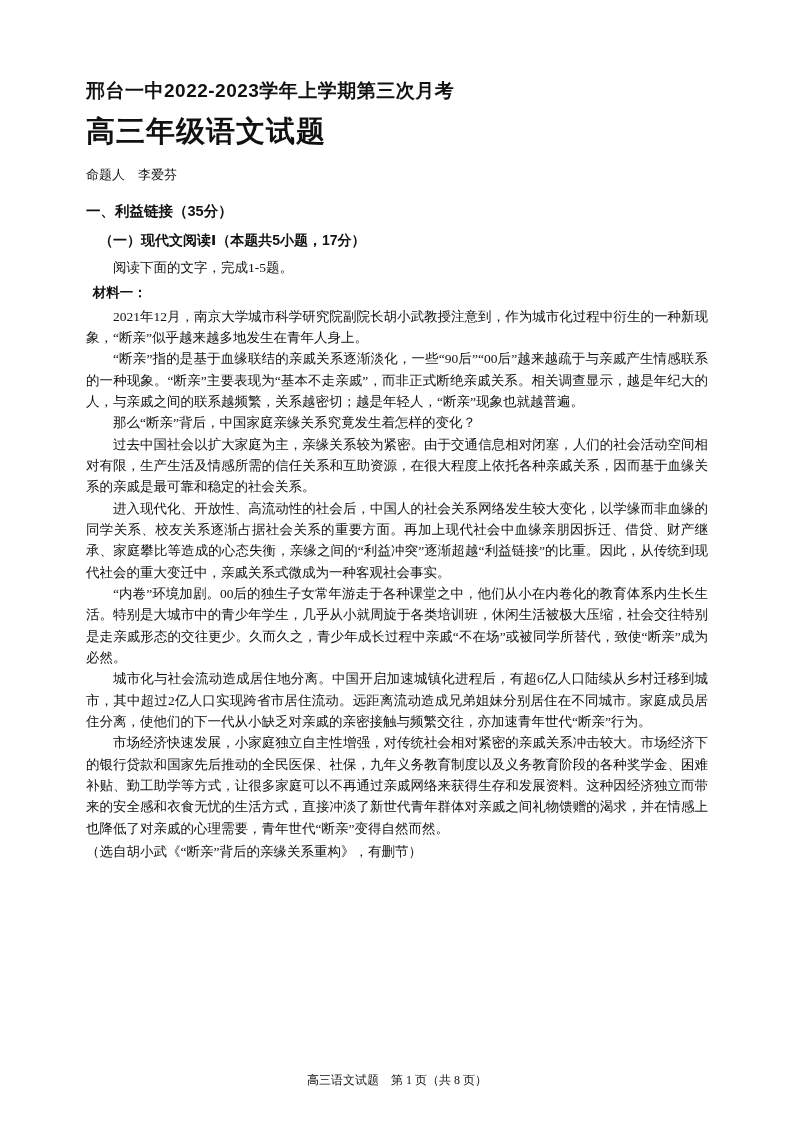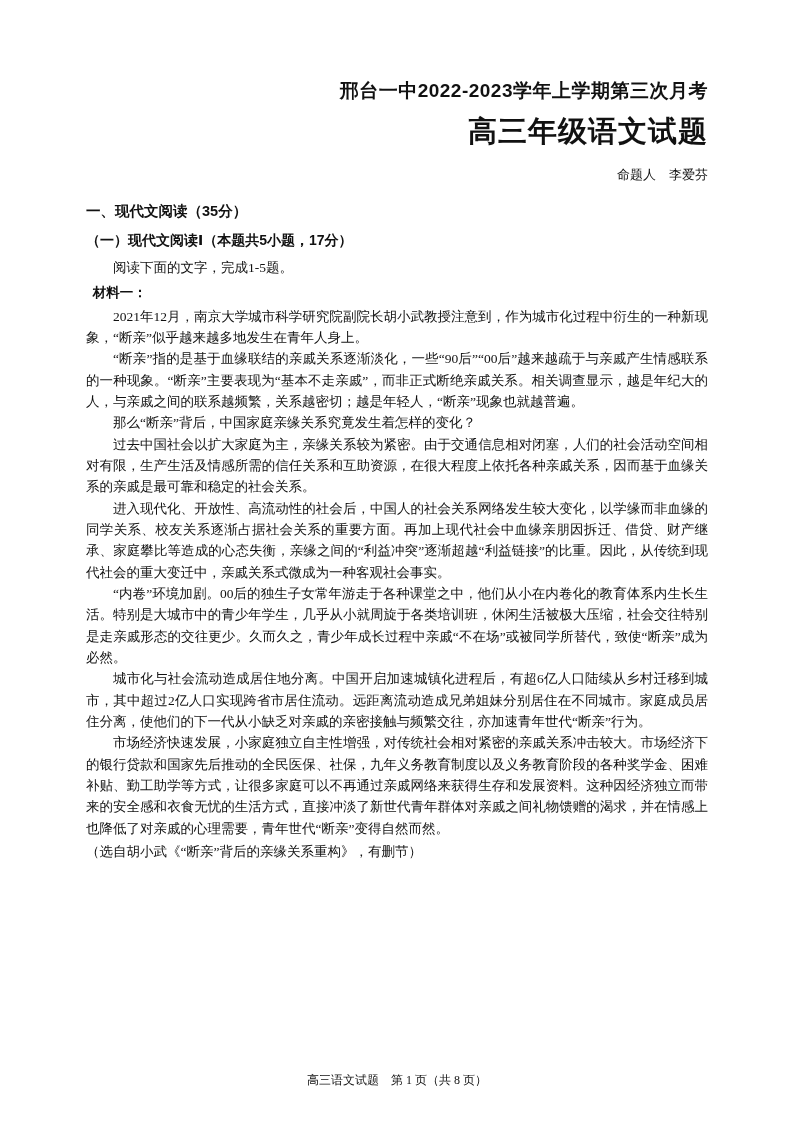--- a/index.html
+++ b/index.html
@@ -11,21 +11,21 @@
     position: relative;
     width: 794px;
     height: 1123px;
     margin: 0 auto;
     background: #ffffff;
     box-sizing: border-box;
     padding: 78px 86px 0 86px;
     color: #111111;
     overflow: hidden;
   }
-  .header { text-align: right; }
+  .header { text-align: left; }
   .exam-title {
     font-family: "Liberation Sans", "DejaVu Sans", sans-serif;
     font-weight: bold;
     font-size: 19px;
     letter-spacing: 0.5px;
     margin-bottom: 8px;
   }
   .paper-title {
     font-family: "Liberation Sans", "DejaVu Sans", sans-serif;
     font-weight: bold;
@@ -47,21 +47,21 @@
   .section-heading {
     font-family: "Liberation Sans", "DejaVu Sans", sans-serif;
     font-weight: bold;
     font-size: 14.5px;
     margin: 4px 0 6px 0;
   }
   .subsection-heading {
     font-family: "Liberation Sans", "DejaVu Sans", sans-serif;
     font-weight: bold;
     font-size: 14px;
-    margin: 0 0 6px 0;
+    margin: 0 0 6px 13px;
   }
   .instruction {
     text-indent: 2em;
     margin: 0 0 4px 0;
   }
   .material-label {
     font-family: "Liberation Sans", "DejaVu Sans", sans-serif;
     font-weight: bold;
     text-indent: 0.5em;
     margin: 0 0 2px 0;
@@ -89,21 +89,21 @@
 
 <div class="page">
 
   <div class="header">
     <div class="exam-title">邢台一中2022-2023学年上学期第三次月考</div>
     <div class="paper-title">高三年级语文试题</div>
     <div class="examiner">命题人　李爱芬</div>
   </div>
 
   <div class="content">
-    <div class="section-heading">一、现代文阅读（35分）</div>
+    <div class="section-heading">一、利益链接（35分）</div>
     <div class="subsection-heading">（一）现代文阅读Ⅰ（本题共5小题，17分）</div>
     <div class="instruction">阅读下面的文字，完成1-5题。</div>
     <div class="material-label">材料一：</div>
 
     <p class="para">2021年12月，南京大学城市科学研究院副院长胡小武教授注意到，作为城市化过程中衍生的一种新现象，“断亲”似乎越来越多地发生在青年人身上。</p>
     <p class="para">“断亲”指的是基于血缘联结的亲戚关系逐渐淡化，一些“90后”“00后”越来越疏于与亲戚产生情感联系的一种现象。“断亲”主要表现为“基本不走亲戚”，而非正式断绝亲戚关系。相关调查显示，越是年纪大的人，与亲戚之间的联系越频繁，关系越密切；越是年轻人，“断亲”现象也就越普遍。</p>
     <p class="para">那么“断亲”背后，中国家庭亲缘关系究竟发生着怎样的变化？</p>
     <p class="para">过去中国社会以扩大家庭为主，亲缘关系较为紧密。由于交通信息相对闭塞，人们的社会活动空间相对有限，生产生活及情感所需的信任关系和互助资源，在很大程度上依托各种亲戚关系，因而基于血缘关系的亲戚是最可靠和稳定的社会关系。</p>
     <p class="para">进入现代化、开放性、高流动性的社会后，中国人的社会关系网络发生较大变化，以学缘而非血缘的同学关系、校友关系逐渐占据社会关系的重要方面。再加上现代社会中血缘亲朋因拆迁、借贷、财产继承、家庭攀比等造成的心态失衡，亲缘之间的“利益冲突”逐渐超越“利益链接”的比重。因此，从传统到现代社会的重大变迁中，亲戚关系式微成为一种客观社会事实。</p>
     <p class="para">“内卷”环境加剧。00后的独生子女常年游走于各种课堂之中，他们从小在内卷化的教育体系内生长生活。特别是大城市中的青少年学生，几乎从小就周旋于各类培训班，休闲生活被极大压缩，社会交往特别是走亲戚形态的交往更少。久而久之，青少年成长过程中亲戚“不在场”或被同学所替代，致使“断亲”成为必然。</p>

